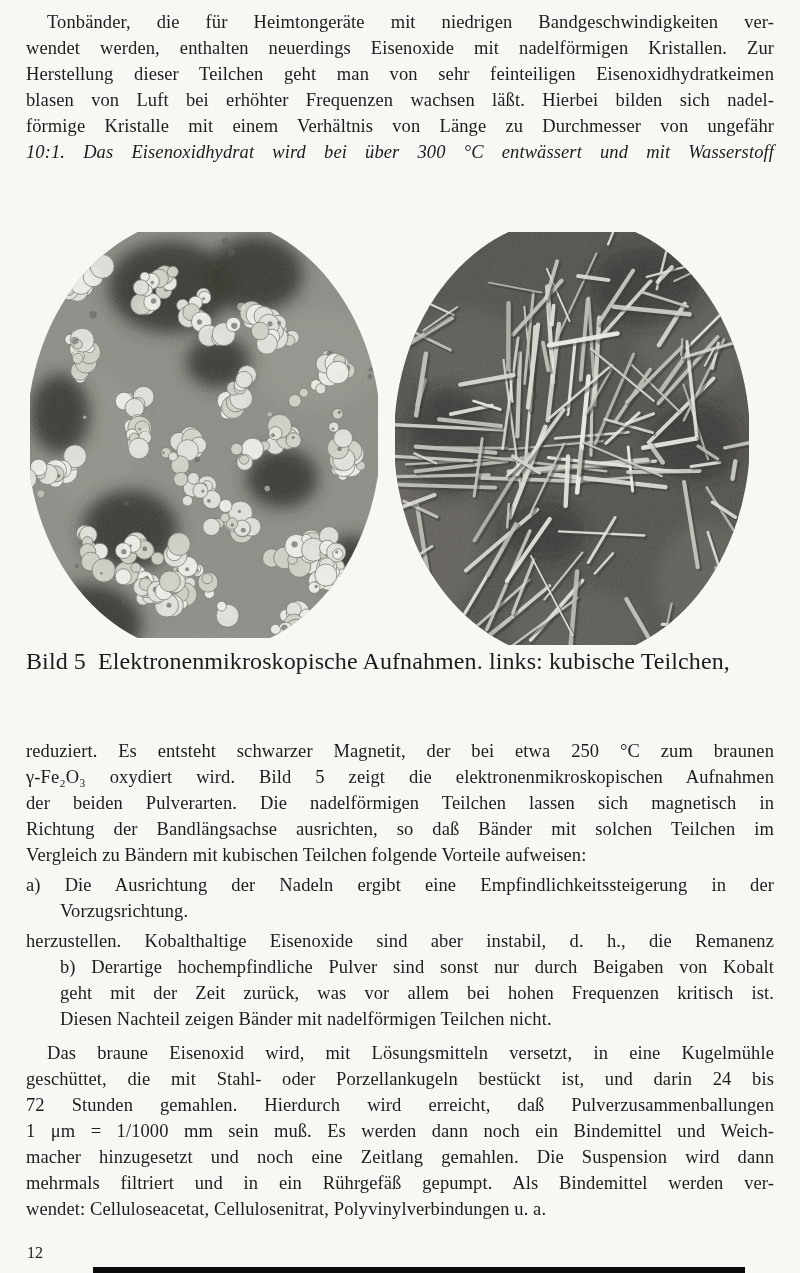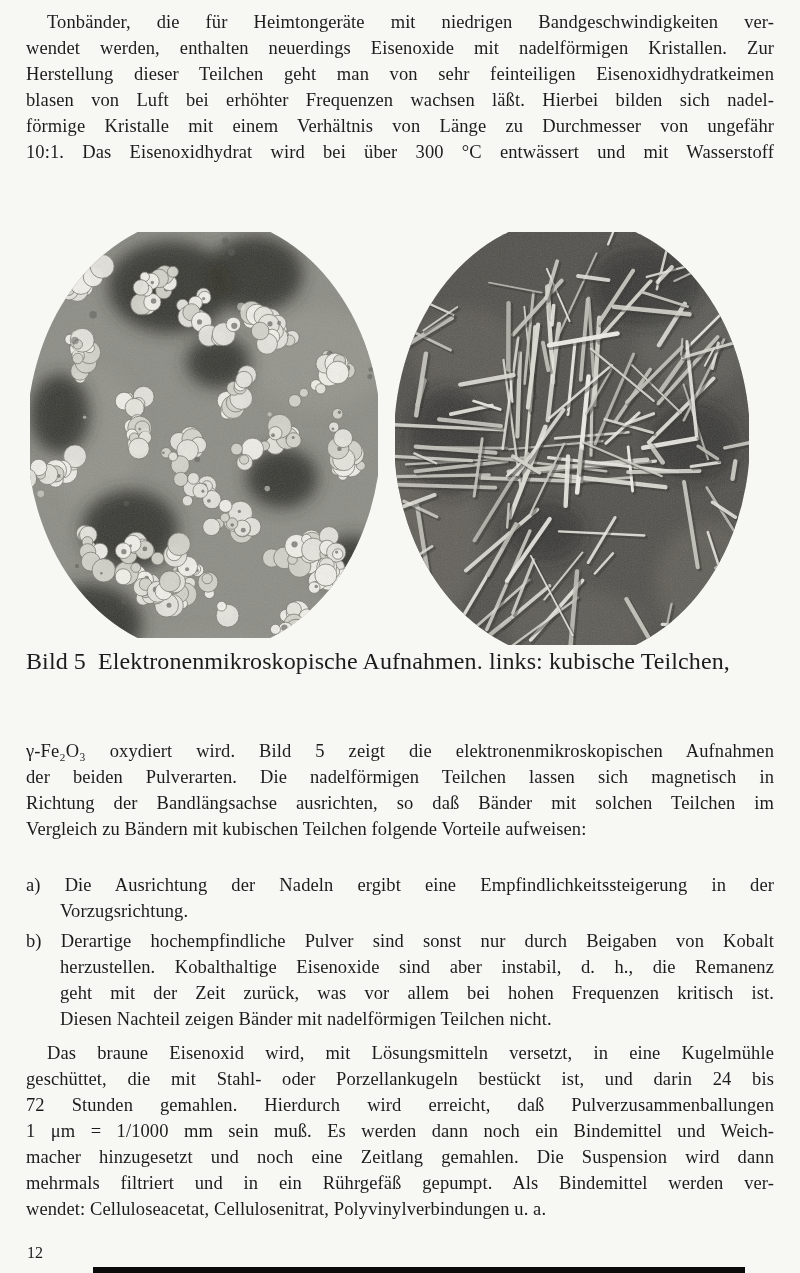--- a/index.html
+++ b/index.html
@@ -14,21 +14,21 @@
   }
   .textblock{
     position:absolute;
     left:26px;width:748px;
     font-size:18.5px;
     line-height:26px;
     letter-spacing:0.1px;
   }
   .tline{text-align:justify;text-align-last:justify;}
   .para .tline:last-child{text-align-last:left;}
-  .para.cont .tline:last-child{text-align-last:justify;}
+  .para.cont .tline:last-child{text-align-last:justify;font-style:italic;}
   .indent .tline:first-child{text-indent:21px;}
   .hang .tline{padding-left:34px;}
   .hang .tline:first-child{text-indent:-34px;}
   .caption{font-size:24px;line-height:27px;}
   .caption .tline{text-align:left;text-align-last:left;}
   .micrograph{position:absolute;margin:0;padding:0;}
   .micrograph.left{left:30px;top:232px;width:348px;height:406px;}
   .micrograph.right{left:395px;top:232px;width:354px;height:413px;}
   .pagenum{position:absolute;left:27px;top:1244px;font-size:16px;}
   .scanbar{position:absolute;left:93px;top:1267px;width:652px;height:6px;background:#0b0b0b;}
@@ -801,34 +801,35 @@
           <line x1="298.2868570250081" y1="397.3623307756853" x2="305.1438649061514" y2="414.01928300319645" stroke="#dddcd4" stroke-width="2.017858726158738" stroke-linecap="round" opacity="0.8919628534000368"></line>
           <rect x="0" y="0" width="354" height="413" filter="url(#rgrain)" opacity="0.2"></rect>
         </g>
       </svg></figure>
 
   <div class="textblock caption" style="top:648px">
       <div class="tline">Bild 5 Elektronenmikroskopische Aufnahmen. links: kubische Teilchen,</div>
     </div>
 
   <div class="textblock para" style="top:738px">
+      <div class="tline">reduziert. Es entsteht schwarzer Magnetit, der bei etwa 250 °C zum braunen</div>
       <div class="tline">γ-Fe₂O₃ oxydiert wird. Bild 5 zeigt die elektronenmikroskopischen Aufnahmen</div>
       <div class="tline">der beiden Pulverarten. Die nadelförmigen Teilchen lassen sich magnetisch in</div>
       <div class="tline">Richtung der Bandlängsachse ausrichten, so daß Bänder mit solchen Teilchen im</div>
       <div class="tline">Vergleich zu Bändern mit kubischen Teilchen folgende Vorteile aufweisen:</div>
     </div>
 
   <div class="textblock para hang" style="top:872px">
       <div class="tline">a) Die Ausrichtung der Nadeln ergibt eine Empfindlichkeitssteigerung in der</div>
       <div class="tline">Vorzugsrichtung.</div>
     </div>
 
   <div class="textblock para hang" style="top:928px">
+      <div class="tline">herzustellen. Kobalthaltige Eisenoxide sind aber instabil, d. h., die Remanenz</div>
       <div class="tline">b) Derartige hochempfindliche Pulver sind sonst nur durch Beigaben von Kobalt</div>
-      <div class="tline">herzustellen. Kobalthaltige Eisenoxide sind aber instabil, d. h., die Remanenz</div>
       <div class="tline">geht mit der Zeit zurück, was vor allem bei hohen Frequenzen kritisch ist.</div>
       <div class="tline">Diesen Nachteil zeigen Bänder mit nadelförmigen Teilchen nicht.</div>
     </div>
 
   <div class="textblock para indent" style="top:1040px">
       <div class="tline">Das braune Eisenoxid wird, mit Lösungsmitteln versetzt, in eine Kugelmühle</div>
       <div class="tline">geschüttet, die mit Stahl- oder Porzellankugeln bestückt ist, und darin 24 bis</div>
       <div class="tline">72 Stunden gemahlen. Hierdurch wird erreicht, daß Pulverzusammenballungen</div>
       <div class="tline">1 μm = 1/1000 mm sein muß. Es werden dann noch ein Bindemittel und Weich-</div>
       <div class="tline">macher hinzugesetzt und noch eine Zeitlang gemahlen. Die Suspension wird dann</div>

